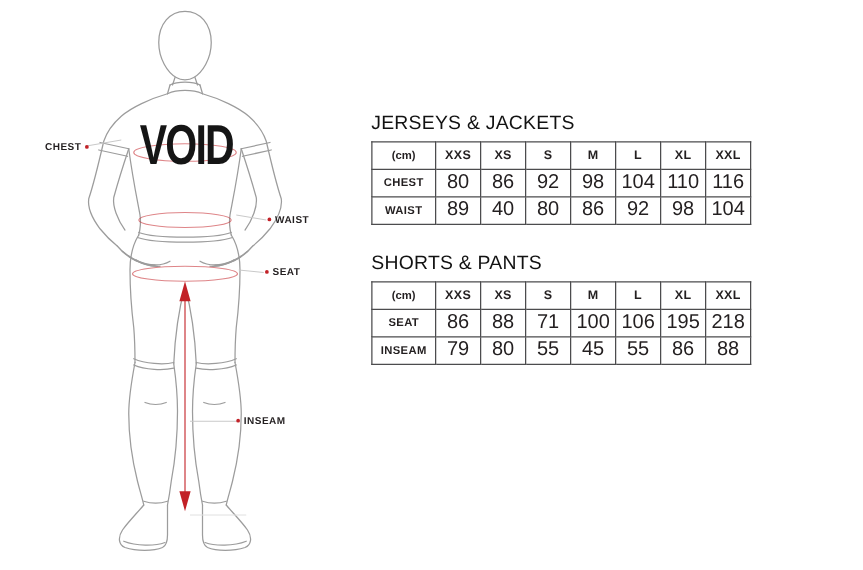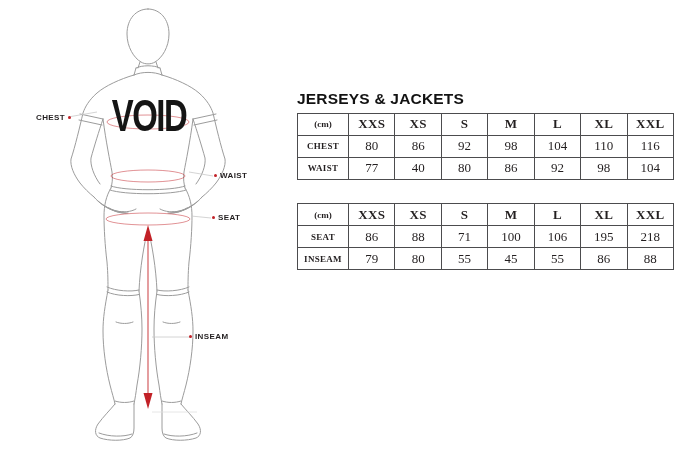--- a/index.html
+++ b/index.html
@@ -40,34 +40,34 @@
   .red-line{stroke:var(--red);fill:none;stroke-width:0.9;opacity:0.55;}
   .red-shaft{stroke:var(--red);fill:none;stroke-width:1.6;opacity:0.55;}
   .red-fill{fill:var(--red);stroke:none;}
   .leader{stroke:#c9c9c9;fill:none;stroke-width:0.8;}
   .leader-faint{stroke:#e0e0e0;fill:none;stroke-width:0.8;}
 
   .size-section{position:absolute;left:297px;width:341px;}
   .section-jerseys{top:91px;}
   .section-shorts{top:203px;}
   .section-title{
-    margin:0 0 6px 0;font-size:15.5px;font-weight:bold;letter-spacing:0.2px;
+    margin:0 0 6px 0;font-size:15.5px;font-weight:normal;letter-spacing:0.2px;
     color:#121212;line-height:1;
   }
   table.size-table{
-    border-collapse:collapse;table-layout:fixed;width:377px;font-family:Liberation Serif, serif;
+    border-collapse:collapse;table-layout:fixed;width:304px;
   }
   .size-table th,.size-table td{
     border:1px solid var(--border);height:21px;text-align:center;
     vertical-align:middle;padding:0;color:var(--text);
   }
   .size-table th.unit{width:50px;font-size:9px;font-weight:bold;}
-  .size-table th.colh{font-size:13px;font-weight:bold;letter-spacing:0.3px;margin-left:21px;}
+  .size-table th.colh{font-size:10px;font-weight:bold;letter-spacing:0.3px;margin-left:21px;}
   .size-table th.rowl{font-size:9px;font-weight:bold;letter-spacing:0.3px;}
-  .size-table td.val{font-size:13px;font-weight:normal;}
+  .size-table td.val{font-size:16px;font-weight:normal;}
 </style>
 </head>
 <body>
 
 <div class="page">
 
   <div class="figure-area">
     <svg width="300" height="456" viewBox="0 0 300 456">
       <g class="person">
 
@@ -183,33 +183,34 @@
             <td class="val">80</td>
             <td class="val">86</td>
             <td class="val">92</td>
             <td class="val">98</td>
             <td class="val">104</td>
             <td class="val">110</td>
             <td class="val">116</td>
           </tr>
           <tr>
             <th class="rowl">WAIST</th>
-            <td class="val">77</td>
+            <td class="val">89</td>
             <td class="val">40</td>
             <td class="val">80</td>
             <td class="val">86</td>
             <td class="val">92</td>
             <td class="val">98</td>
             <td class="val">104</td>
           </tr>
         </tbody>
       </table>
   </section>
 
   <section class="size-section section-shorts">
+    <h2 class="section-title">SHORTS &amp; PANTS</h2>
     <table class="size-table">
         <thead>
           <tr>
             <th class="unit">(cm)</th>
             <th class="colh">XXS</th>
             <th class="colh">XS</th>
             <th class="colh">S</th>
             <th class="colh">M</th>
             <th class="colh">L</th>
             <th class="colh">XL</th>

